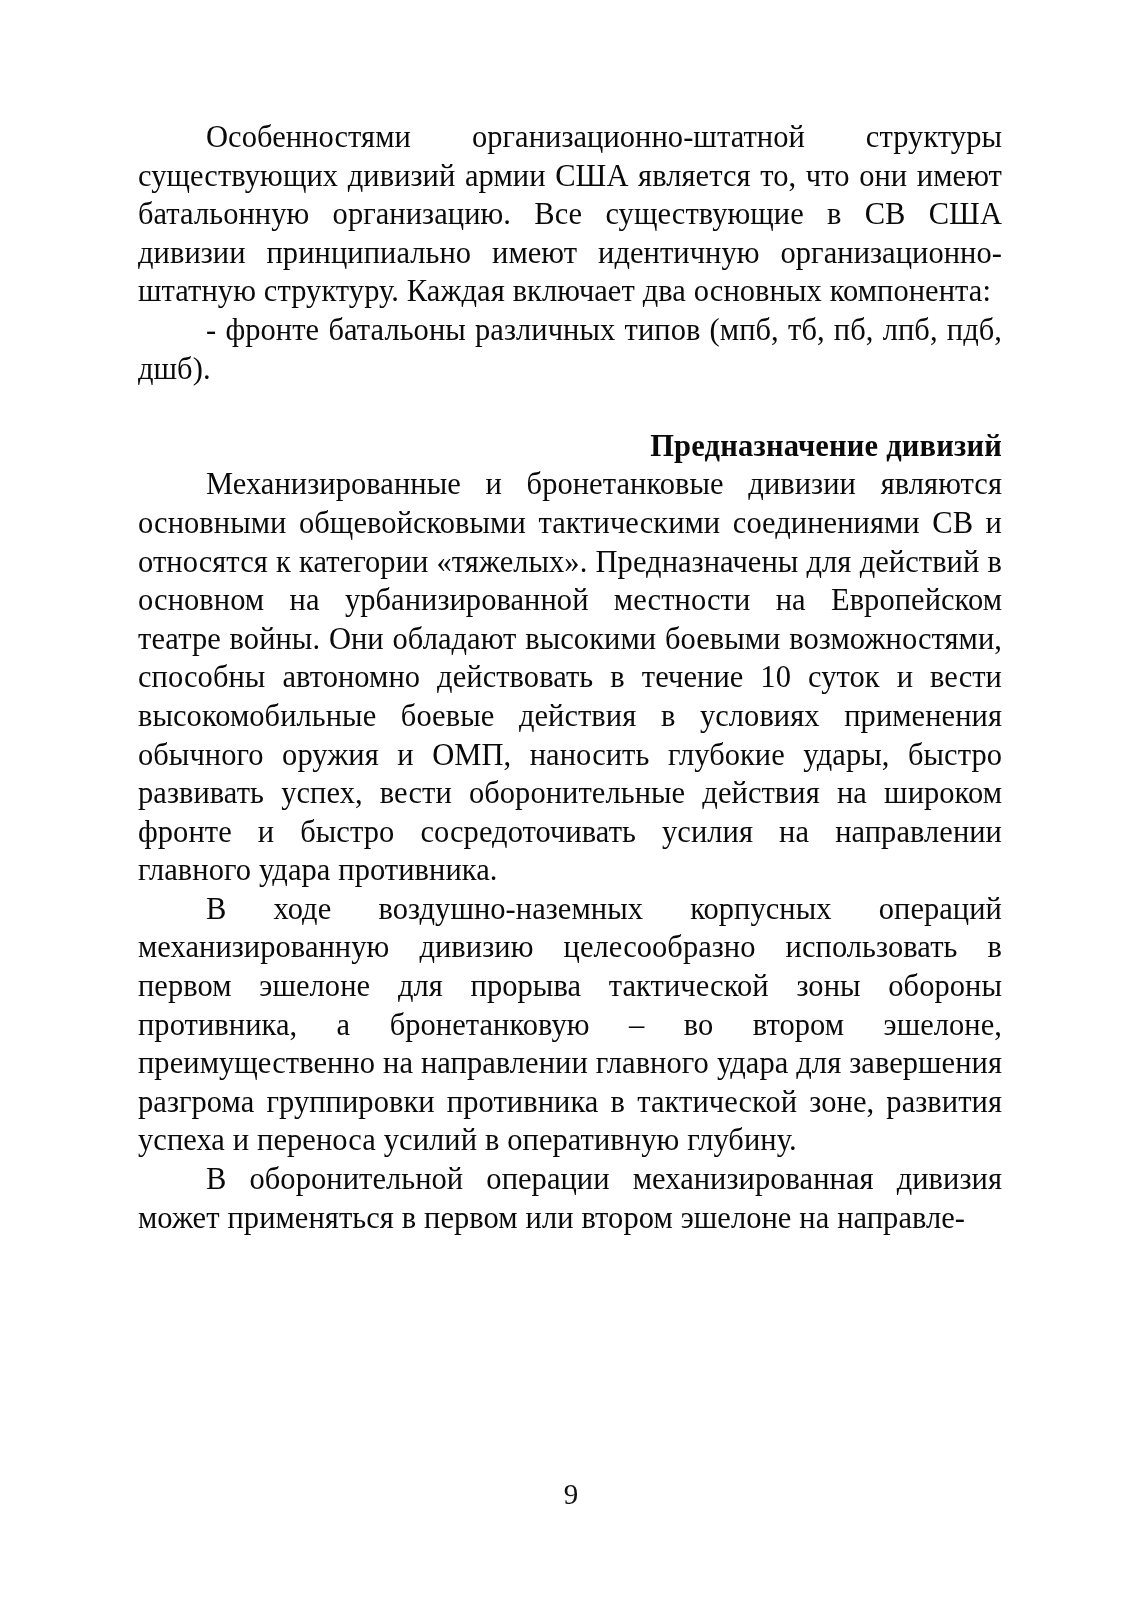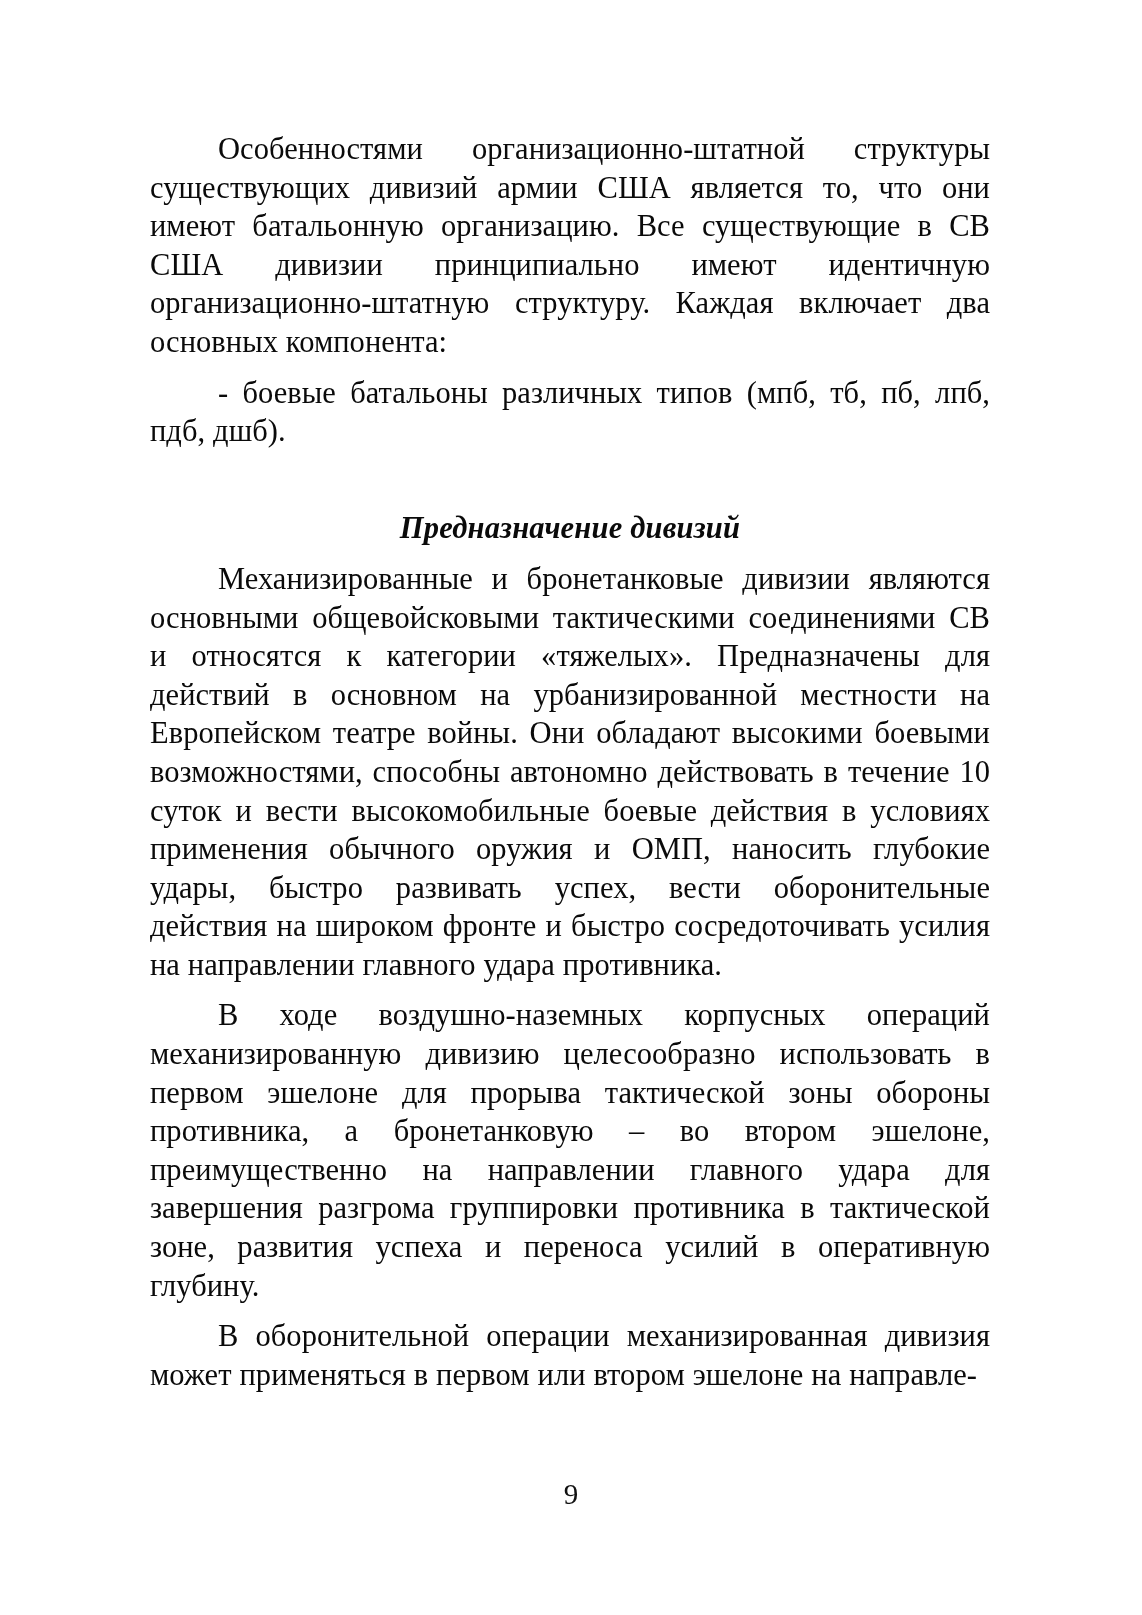--- a/index.html
+++ b/index.html
@@ -18,42 +18,41 @@
     font-family: "Liberation Serif", "DejaVu Serif", serif;
     color: #0a0a0a;
   }
   .text-block {
     position: absolute;
     left: 138px;
     top: 118px;
     width: 864px;
   }
   p.body-par {
-    margin: 12px;
+    margin: 0;
     font-size: 30.5px;
     line-height: 38.6px;
     text-align: justify;
     text-justify: inter-word;
     text-indent: 68px;
     letter-spacing: 0.05px;
     word-spacing: 0.2px;
     -webkit-hyphens: none;
     hyphens: none;
   }
   .spacer-line {
     height: 38.6px;
   }
   h2.section-heading {
-    margin: 8px;
+    margin: 0;
     font-size: 30.5px;
     line-height: 38.6px;
     font-weight: bold;
-    text-align: center;
+    text-align: right;
     letter-spacing: 0.2px;
-    font-style: italic;
   }
   .underlined {
     text-decoration-thickness: 2px;
     text-underline-offset: 3px;
   }
   .page-number {
     position: absolute;
     left: 0;
     right: 0;
     top: 1477px;
@@ -67,21 +66,21 @@
 </head>
 <body>
 
 <div class="page">
 
   <div class="text-block">
 
     <p class="body-par">Особенностями организационно-штатной структуры существующих дивизий армии США является то, что они имеют батальонную организацию. Все существующие в СВ США дивизии принципиально имеют идентичную организационно-штатную структуру. Каждая включает два основных компонента:</p>
 
 
-    <p class="body-par">- боевые батальоны различных типов (мпб, тб, пб, лпб, пдб, дшб).</p>
+    <p class="body-par">- фронте батальоны различных типов (мпб, тб, пб, лпб, пдб, дшб).</p>
 
 
     <div class="spacer-line"></div>
 
     <h2 class="section-heading">Предназначение дивизий</h2>
 
     <p class="body-par"><span class="underlined">Механизированные и бронетанковые дивизии</span><span> являются основными общевойсковыми тактическими соединениями СВ и относятся к категории «тяжелых». Предназначены для действий в основном на урбанизированной местности на Европейском театре войны. Они обладают высокими боевыми возможностями, способны автономно действовать в течение 10 суток и вести высокомобильные боевые действия в условиях применения обычного оружия и ОМП, наносить глубокие удары, быстро развивать успех, вести оборонительные действия на широком фронте и быстро сосредоточивать усилия на направлении главного удара противника.</span></p>
 
     <p class="body-par">В ходе воздушно-наземных  корпусных операций механизированную дивизию целесообразно использовать в первом эшелоне для прорыва тактической зоны  обороны противника, а бронетанковую – во втором эшелоне, преимущественно на направлении главного удара для завершения разгрома группировки противника в тактической зоне, развития успеха и переноса усилий в оперативную глубину.</p>
 

